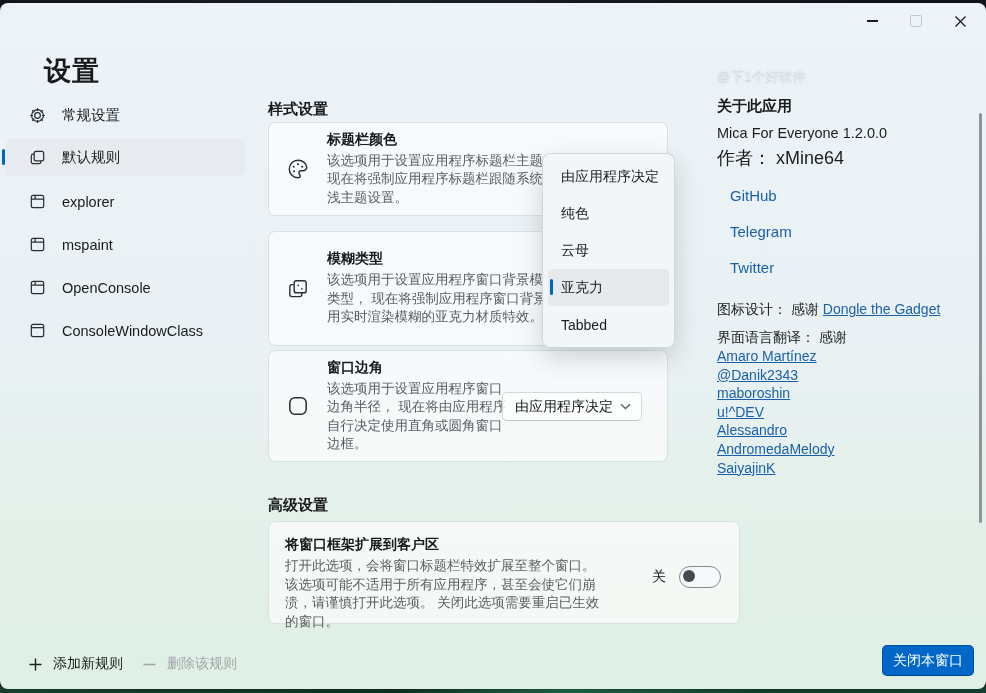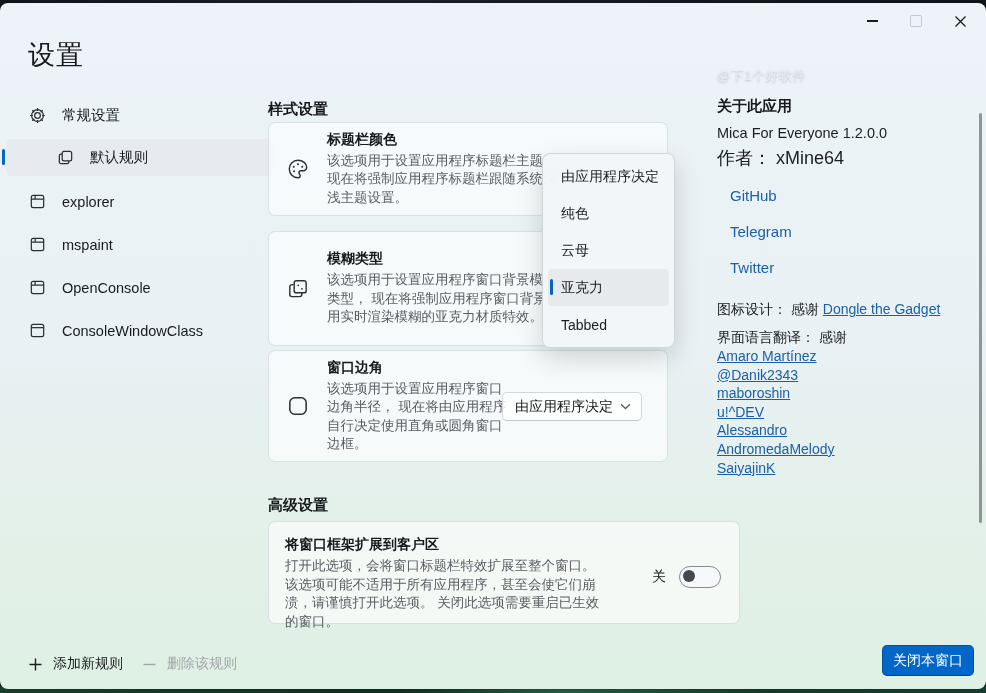--- a/index.html
+++ b/index.html
@@ -12,25 +12,25 @@
           background:linear-gradient(180deg,#edf3f8 0%,#e9f1f4 50%,#e4f0ea 74%,#dff0e5 100%);
           box-shadow:0 0 0 1px rgba(0,0,0,0.12);}
 
   
   .tb{position:absolute;top:4px;right:4px;display:flex;z-index:20;}
   .tb-btn{width:44px;height:28px;display:flex;align-items:center;justify-content:center;background:transparent;border:none;padding:0;cursor:pointer;}
   .glyph-min{display:block;width:11px;height:1.5px;background:#1a1c1e;}
   .glyph-max{display:block;width:10px;height:10px;border:1.2px solid #c4c8cc;border-radius:2px;}
 
   
-  .page-title{position:absolute;left:28px;top:34px;margin:0;font-size:27px;font-weight:400;color:#17191b;letter-spacing:1px;}
+  .page-title{position:absolute;left:28px;top:34px;margin:16px;font-size:27px;font-weight:700;color:#17191b;letter-spacing:1px;}
 
   
   .nav-item{position:absolute;left:6px;width:239px;height:37px;border-radius:5px;display:flex;align-items:center;cursor:pointer;color:#191b1d;}
-  .nav-item.selected{background:#e7ebef;padding-left:28px;}
+  .nav-item.selected{background:#e7ebef;}
   .nav-ind{position:absolute;left:-4px;top:10px;width:3px;height:16px;border-radius:2px;background:#0067c0;}
   .ni{margin-left:22px;margin-right:15px;width:19px;height:19px;flex:none;}
   .ni svg{display:block;}
   .nav-label{font-size:14.5px;}
   .nav-0{top:94px}.nav-1{top:136px}.nav-2{top:180px}.nav-3{top:223px}.nav-4{top:266px}.nav-5{top:309px}
 
   
   .sec-h{position:absolute;left:268px;margin:0;font-size:15px;font-weight:700;color:#17191b;}
   .sec-style{top:97px}.sec-adv{top:493px}
 

